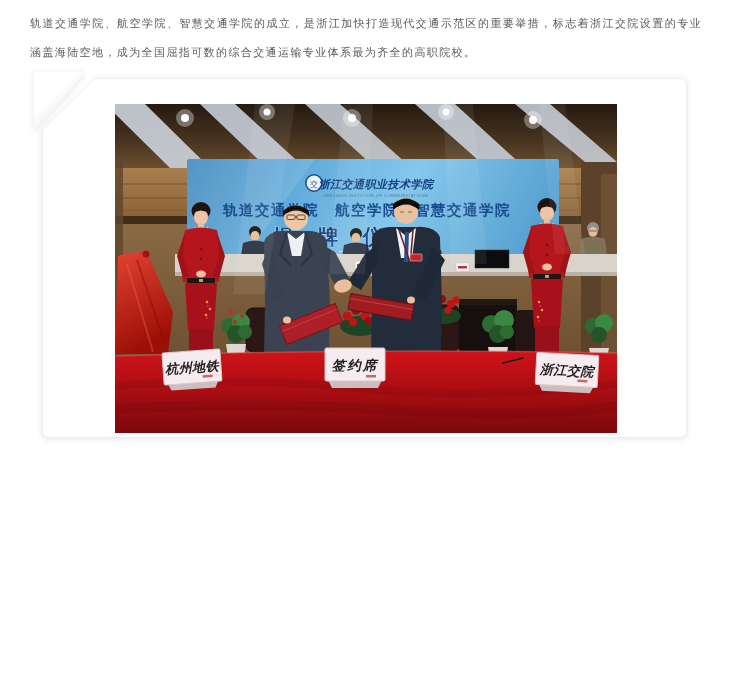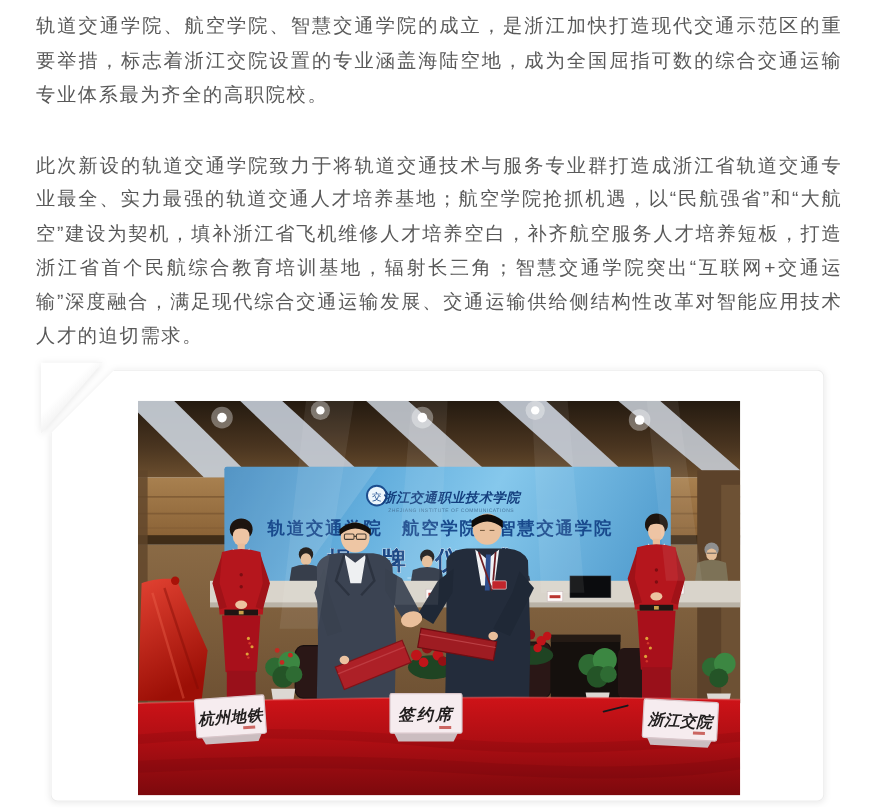--- a/index.html
+++ b/index.html
@@ -4,21 +4,21 @@
 <style>
   * { box-sizing: border-box; }
   html,body { margin:0; padding:0; background:#ffffff; }
   body {
     width:732px; height:673px; overflow:hidden;
     font-family:"Liberation Sans","DejaVu Sans",sans-serif;
   }
   .article { padding:9px 30px 0 30px; }
   .article p {
     margin:0;
-    font-size:16px;
+    font-size:11px;
     line-height:28.5px;
     letter-spacing:1.4px;
     color:#595959;
     text-align:justify;
     word-break:break-all;
   }
   .article p + p { margin-top:30px; }
 
   .photo-card {
     position:relative;
@@ -46,21 +46,20 @@
     overflow:hidden;
   }
   .photo-wrap svg { display:block; }
   .cjk-serif { font-family:"Liberation Serif","DejaVu Serif",serif; }
 </style>
 </head>
 <body>
 
 <div class="article">
   <p>轨道交通学院、航空学院、智慧交通学院的成立，是浙江加快打造现代交通示范区的重要举措，标志着浙江交院设置的专业涵盖海陆空地，成为全国屈指可数的综合交通运输专业体系最为齐全的高职院校。</p>
-  <p>此次新设的轨道交通学院致力于将轨道交通技术与服务专业群打造成浙江省轨道交通专业最全、实力最强的轨道交通人才培养基地；航空学院抢抓机遇，以“民航强省”和“大航空”建设为契机，填补浙江省飞机维修人才培养空白，补齐航空服务人才培养短板，打造浙江省首个民航综合教育培训基地，辐射长三角；智慧交通学院突出“互联网+交通运输”深度融合，满足现代综合交通运输发展、交通运输供给侧结构性改革对智能应用技术人才的迫切需求。</p>
 
   <figure class="photo-card" style="margin-left:12px;margin-right:12px;">
     <div class="fold-flap"></div>
     <div class="card-body">
       <div class="photo-wrap">
 
       <svg width="502" height="329" viewBox="0 0 502 329" xmlns="http://www.w3.org/2000/svg">
         <defs>
           <linearGradient id="ceil" x1="0" y1="0" x2="0" y2="1">
             <stop offset="0" stop-color="#241a10"></stop>

